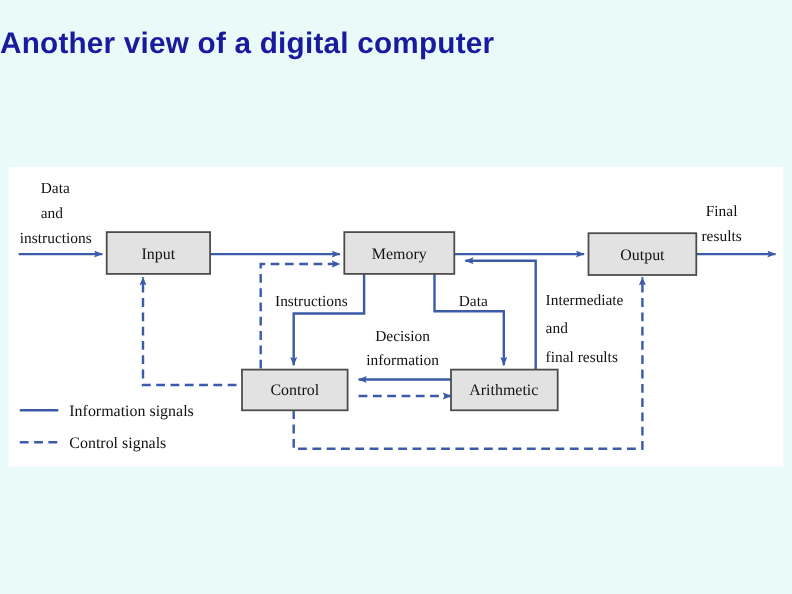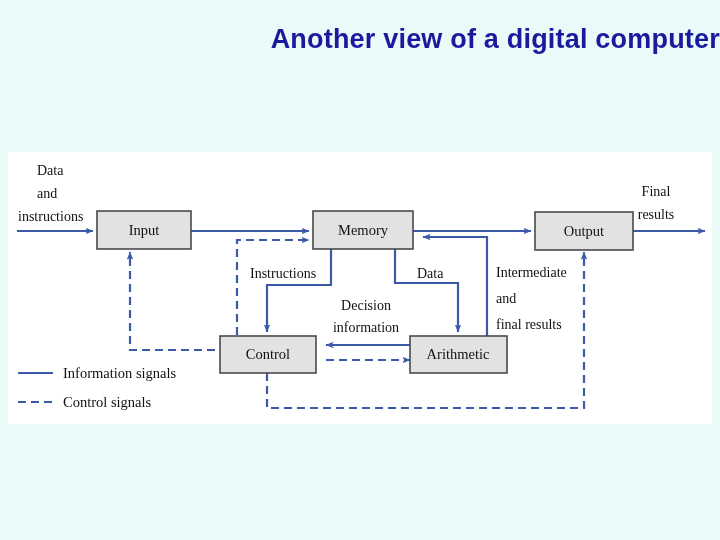--- a/index.html
+++ b/index.html
@@ -19,21 +19,21 @@
     left: 0; top: 0;
     width: 720px;
     height: 540px;
     background: #eafaf8;
   }
   #title {
     position: absolute;
     left: 0;
     top: 24px;
     width: 720px;
-    text-align: right;
+    text-align: left;
     font-family: "Liberation Sans", sans-serif;
     font-weight: bold;
     font-size: 27px;
     color: #1a1a9e;
     letter-spacing: 0.2px;
   }
   #figure {
     position: absolute;
     left: 8px;
     top: 152px;

